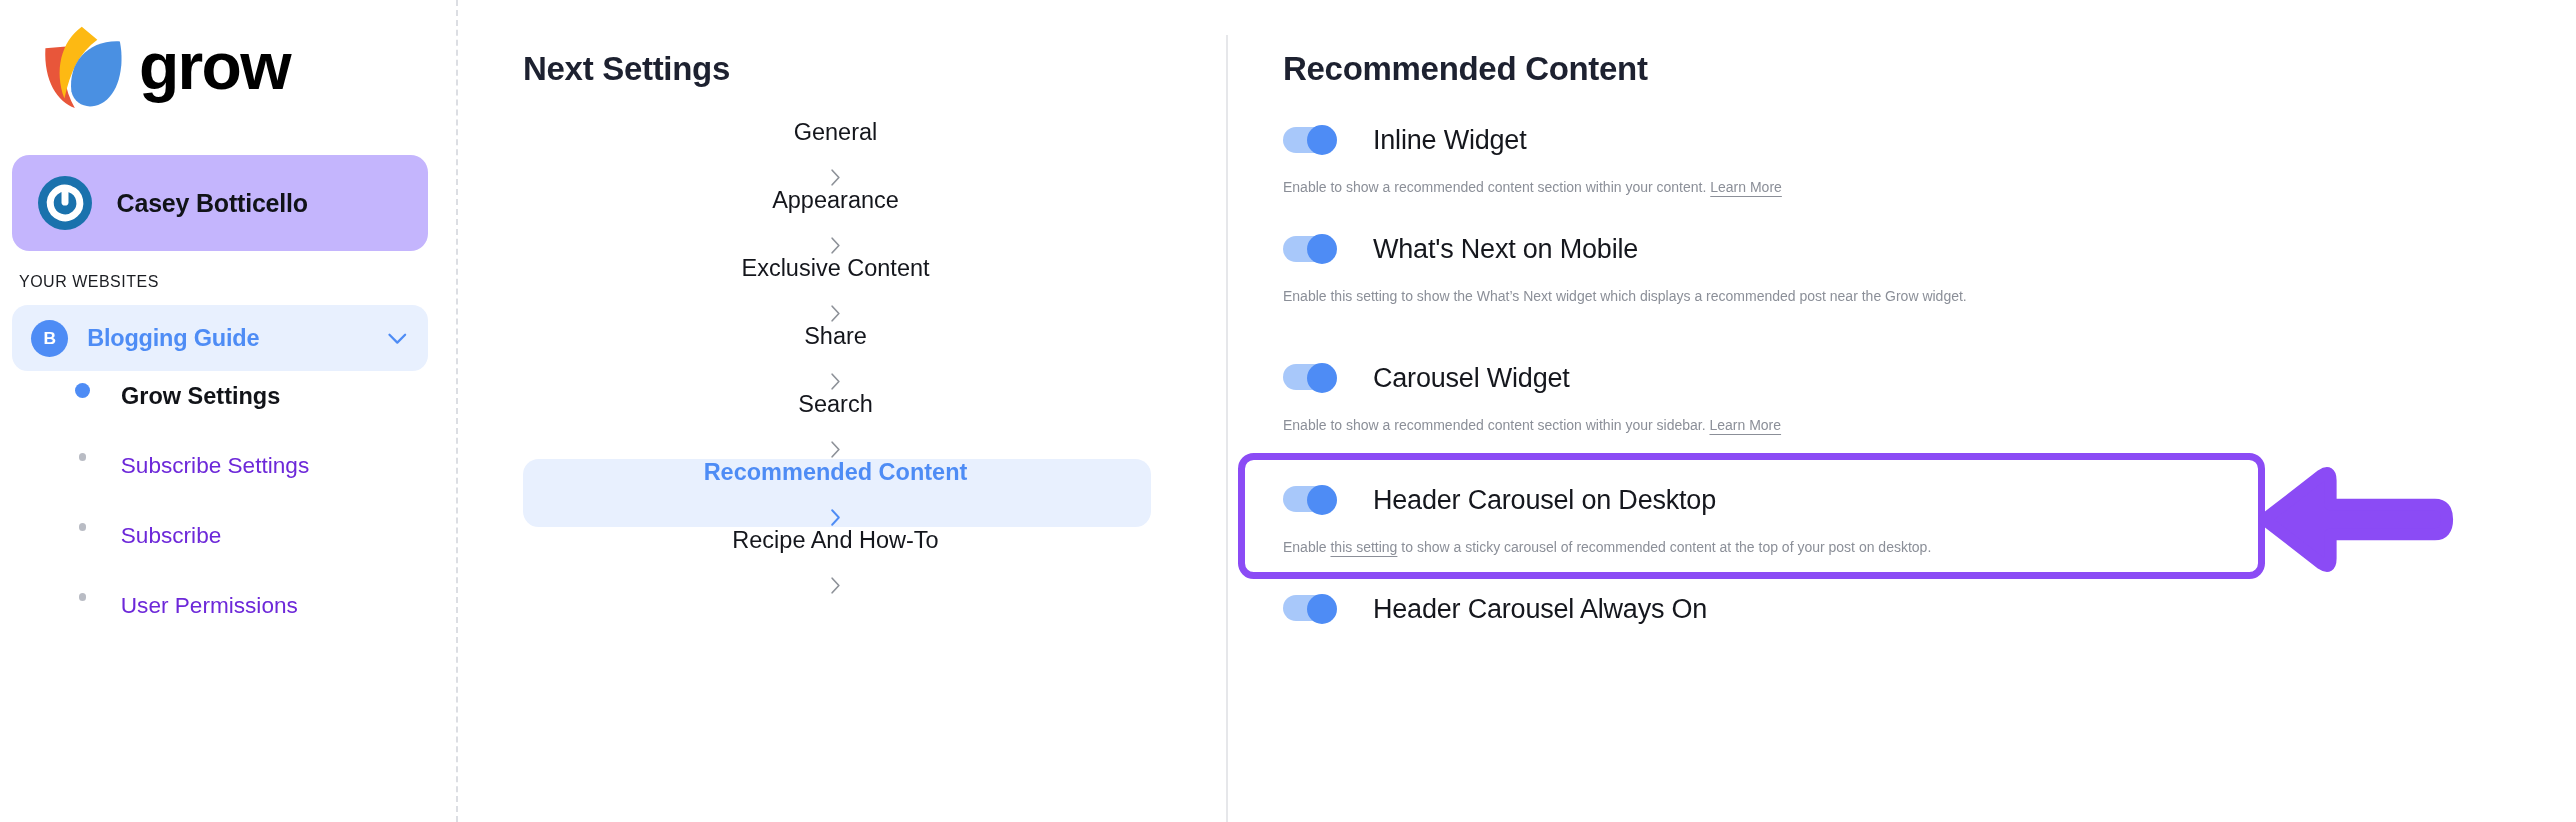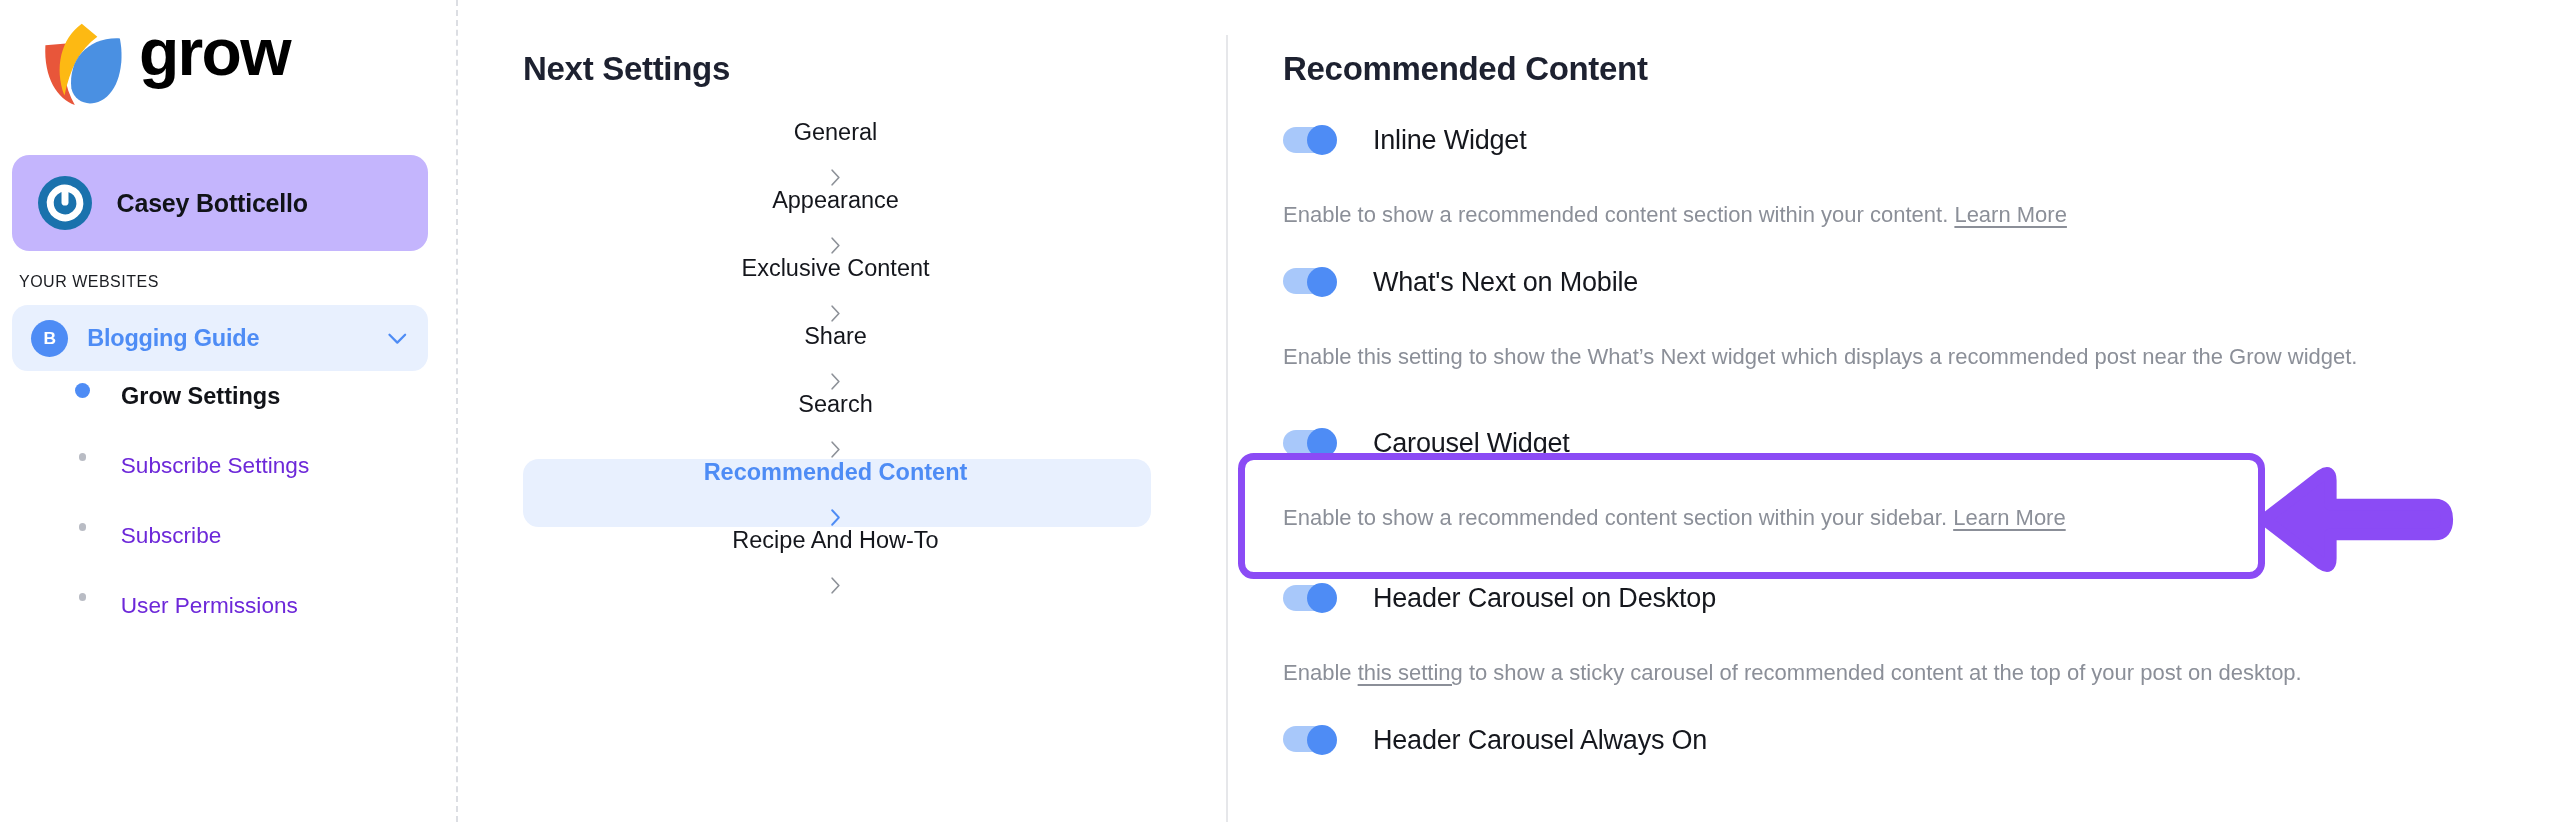--- a/index.html
+++ b/index.html
@@ -31,20 +31,21 @@
     content: "";
     position: absolute;
     top: 0; right: 0;
     width: 0;
     height: 822px;
     border-right: 2.6px dashed #dcdee3;
   }
 
   .brand {
     display: flex;
+    align-items: center;
     gap: 12.2px;
     padding: 19px 0 0 35px;
     height: 113px;
   }
   .brand-mark { width: 97px; height: 89px; display: block; }
   .brand-word {
     font-size: 66px;
     font-weight: 700;
     letter-spacing: -1.7px;
     color: #000000;
@@ -231,22 +232,22 @@
     background: #4e8cf5;
   }
   .setting-name {
     font-size: 27px;
     font-weight: 400;
     color: #15171d;
     letter-spacing: -0.2px;
     white-space: nowrap;
   }
   .setting-desc {
-    margin-top: 33px;
-    font-size: 22px;
+    margin-top: 11px;
+    font-size: 14px;
     font-weight: 400;
     color: #8b8f98;
     line-height: 1.35;
     white-space: nowrap;
   }
   .link-u {
     color: #8b8f98;
     text-decoration: underline;
     text-underline-offset: 4.4px;
   }

